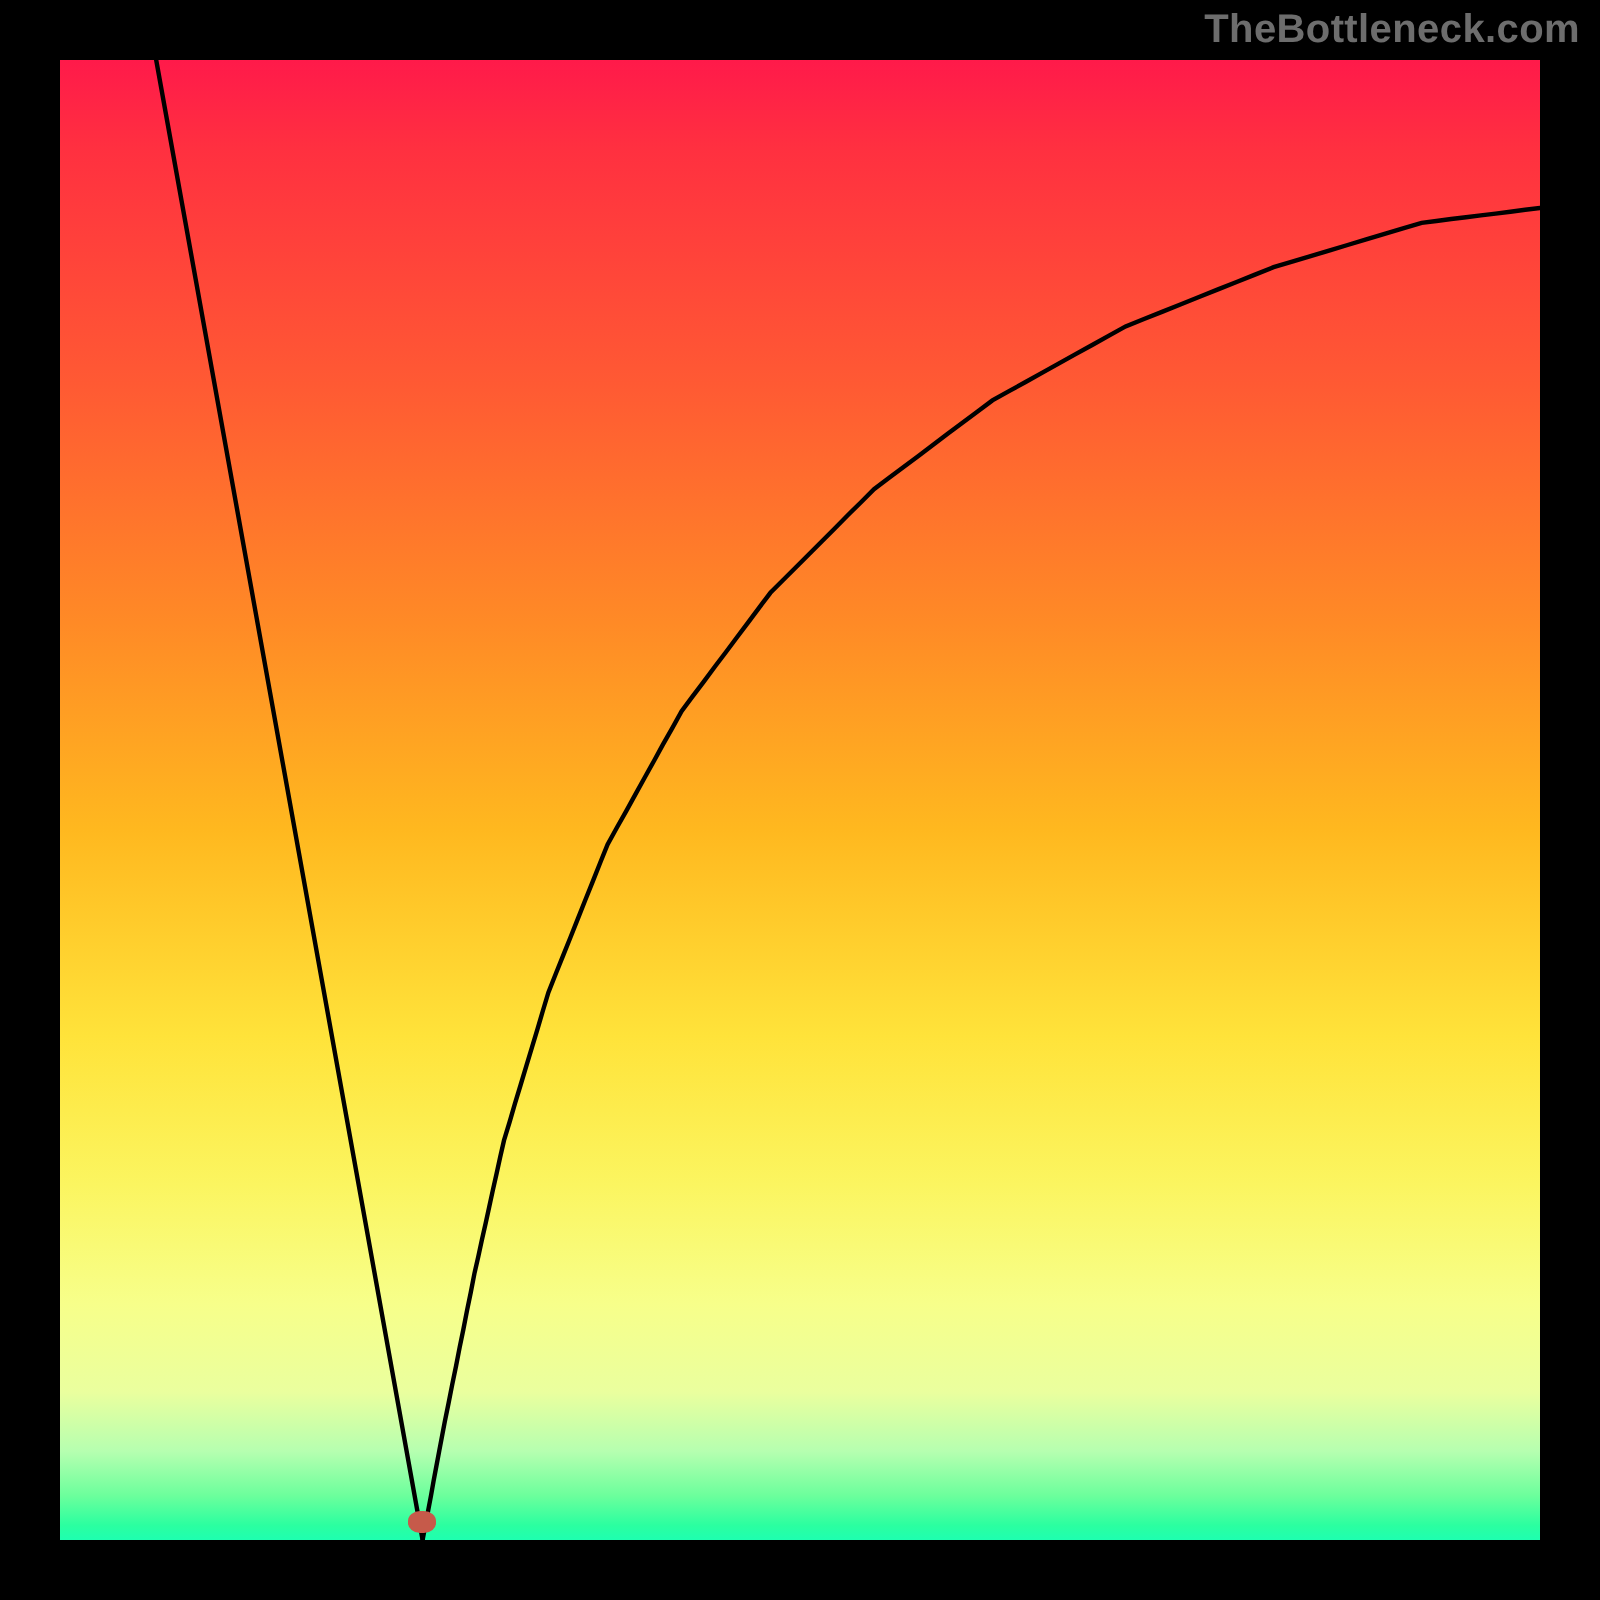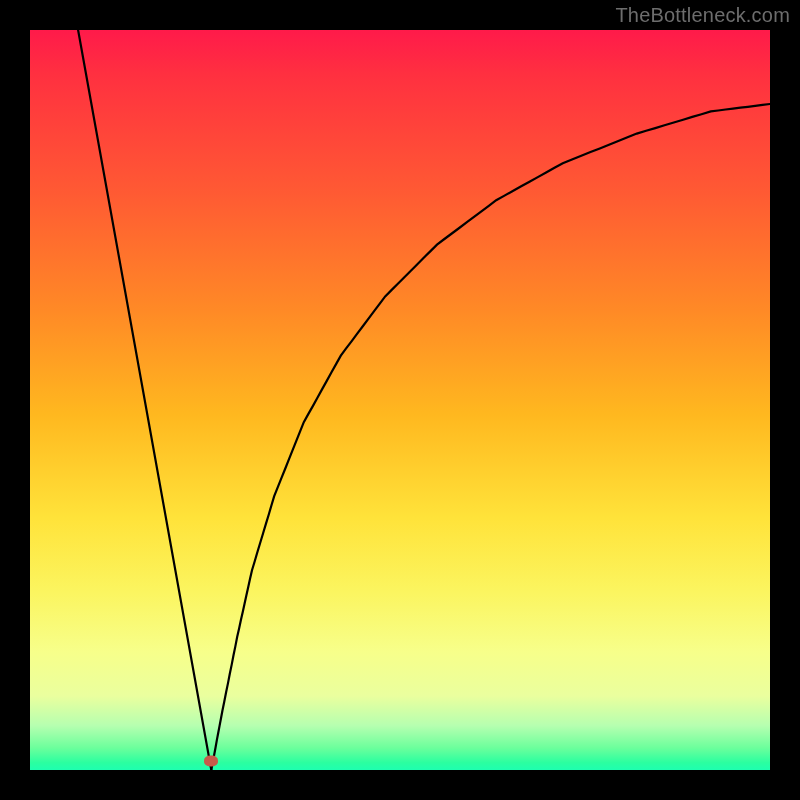--- a/index.html
+++ b/index.html
@@ -59,21 +59,21 @@
     background: #c65a4a;
     transform: translate(-50%, -50%);
   }
   .watermark {
     position: absolute;
     top: 4px;
     right: 10px;
     color: #6d6d6d;
     font-size: 20px;
     letter-spacing: 0.2px;
-    font-weight: 400;
+    font-weight: 700;
   }
 </style>
 </head>
 <body>
 
 <div class="frame">
   <div class="watermark">TheBottleneck.com</div>
   <div class="plot-area">
     <div class="gradient"></div>
     <svg class="curve-svg" viewBox="0 0 740 740" preserveAspectRatio="none">

